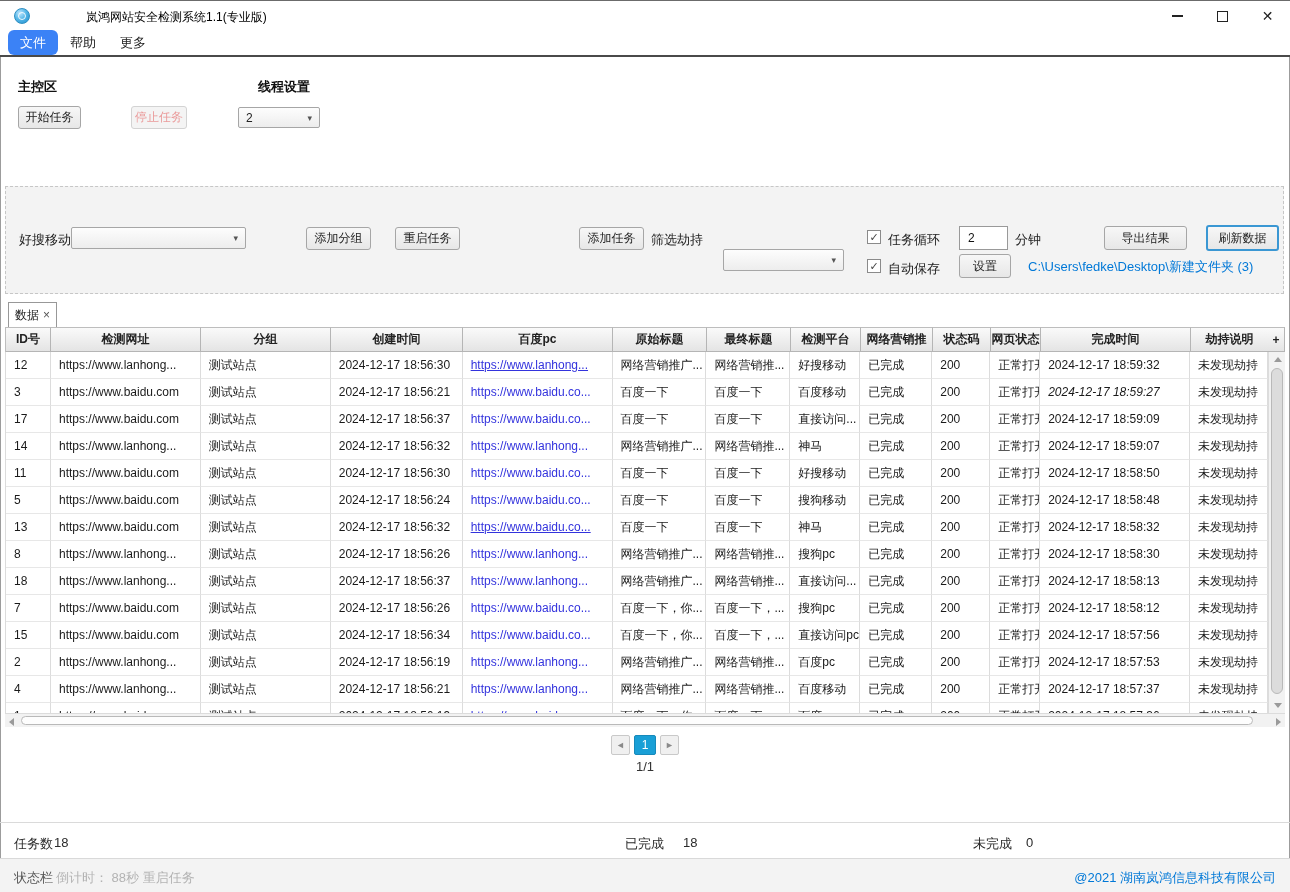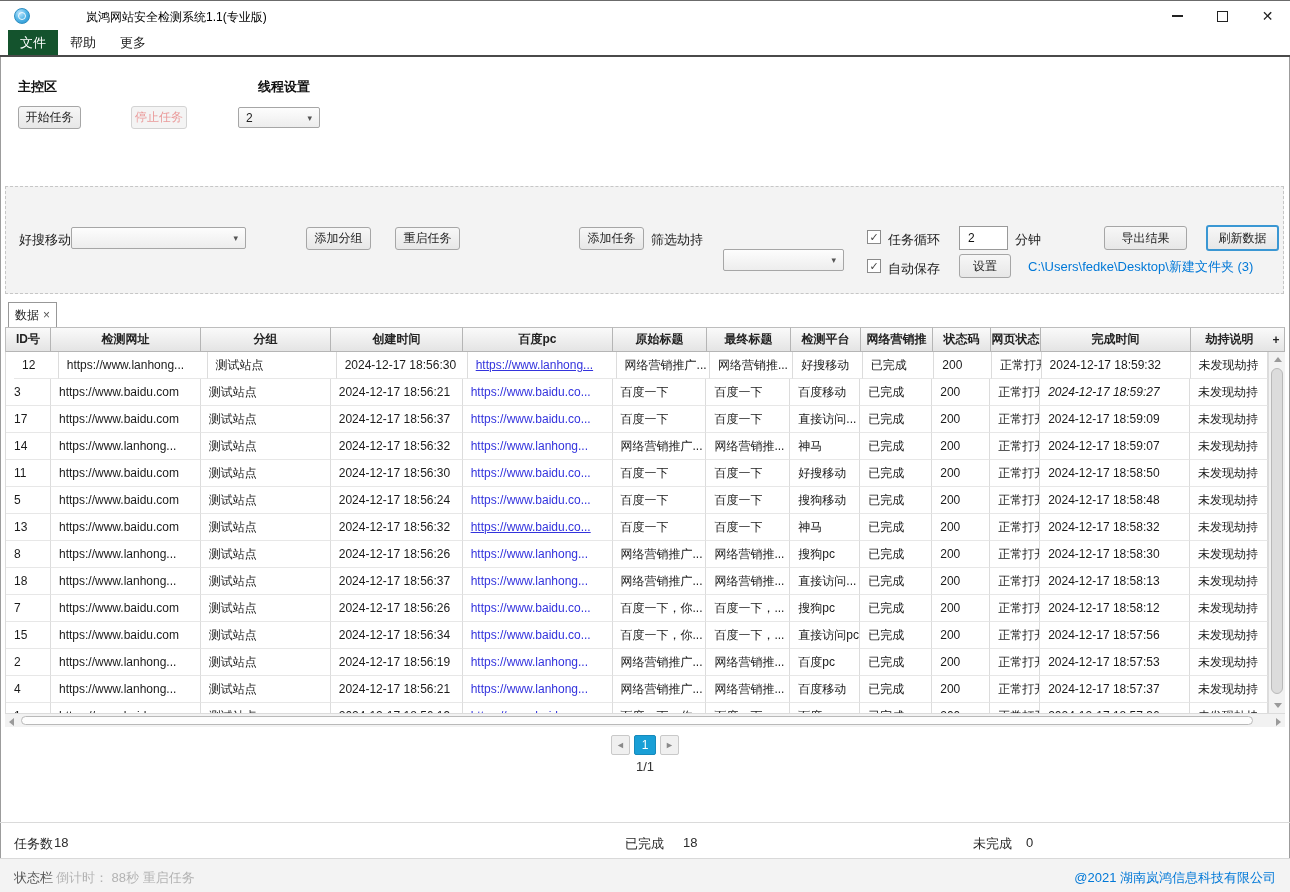--- a/index.html
+++ b/index.html
@@ -18,21 +18,21 @@
   .title-text { left:38px; top:8px; font-size:12px; color:#000;margin-left:48px; }
   .winbtn { top:0; width:45px; height:30px; display:flex; align-items:center; justify-content:center; }
   .min-glyph { width:11px; height:0; border-top:2px solid #222; }
   .max-glyph { width:11px; height:11px; border:1px solid #222; background:#fff; }
   .close-glyph { font-size:14px; color:#222; line-height:1; }
 
   
   .menubar { left:0; top:30px; width:1290px; height:27px; background:#fff; border-bottom:2px solid #4a4a4a;
              display:flex; align-items:stretch; padding-left:8px; }
   .menu-item { padding:0 12px; display:flex; align-items:center; font-size:13px; color:#222; }
-  .menu-item.active { background:#14532d; color:#fff; }
+  .menu-item.active { background:#3b82f6; color:#fff;border-radius:6px; }
 
   
   .section-label { font-weight:bold; font-size:13px; color:#111; }
   .btn { background:linear-gradient(#f7f7f7,#e7e7e7); border:1px solid #a6a6a6; border-radius:3px;
          display:flex; align-items:center; justify-content:center; font-size:12px; color:#222; }
   .btn.disabled { background:#f4f4f4; border-color:#d3d3d3; color:#ea9a9a; }
   .btn.focused { border:2px solid #3a97d3; }
   .combo { background:linear-gradient(#fdfdfd,#ededed); border:1px solid #a6a6a6; border-radius:2px;
            display:flex; align-items:center; padding-left:7px; font-size:12px; color:#222; position:relative; }
   .combo .arrow { position:absolute; right:7px; top:50%; transform:translateY(-50%); font-size:9px; color:#555; }
@@ -172,21 +172,21 @@
     <div class="th" style="width: 72px;">网络营销推</div>
     <div class="th" style="width: 58px;">状态码</div>
     <div class="th" style="width: 50px;">网页状态</div>
     <div class="th" style="width: 150px;">完成时间</div>
     <div class="th" style="width: 78px;">劫持说明</div>
   </div>
 <div class="abs th plus" style="left:1268px; top:327px; width:17px;">+</div>
 
 <div class="abs tbody">
     <div class="tr">
-      <div class="td" style="width: 45px; margin-left: 8px;">12</div>
+      <div class="td" style="width: 45px;">12</div>
       <div class="td" style="width: 150px;">https://www.lanhong...</div>
       <div class="td" style="width: 130px;">测试站点</div>
       <div class="td" style="width: 132px;">2024-12-17 18:56:30</div>
       <div class="td link u" style="width: 150px;">https://www.lanhong...</div>
       <div class="td" style="width: 94px;">网络营销推广...</div>
       <div class="td" style="width: 84px;">网络营销推...</div>
       <div class="td" style="width: 70px;">好搜移动</div>
       <div class="td" style="width: 72px;">已完成</div>
       <div class="td" style="width: 58px;">200</div>
       <div class="td" style="width: 50px;">正常打开</div>

